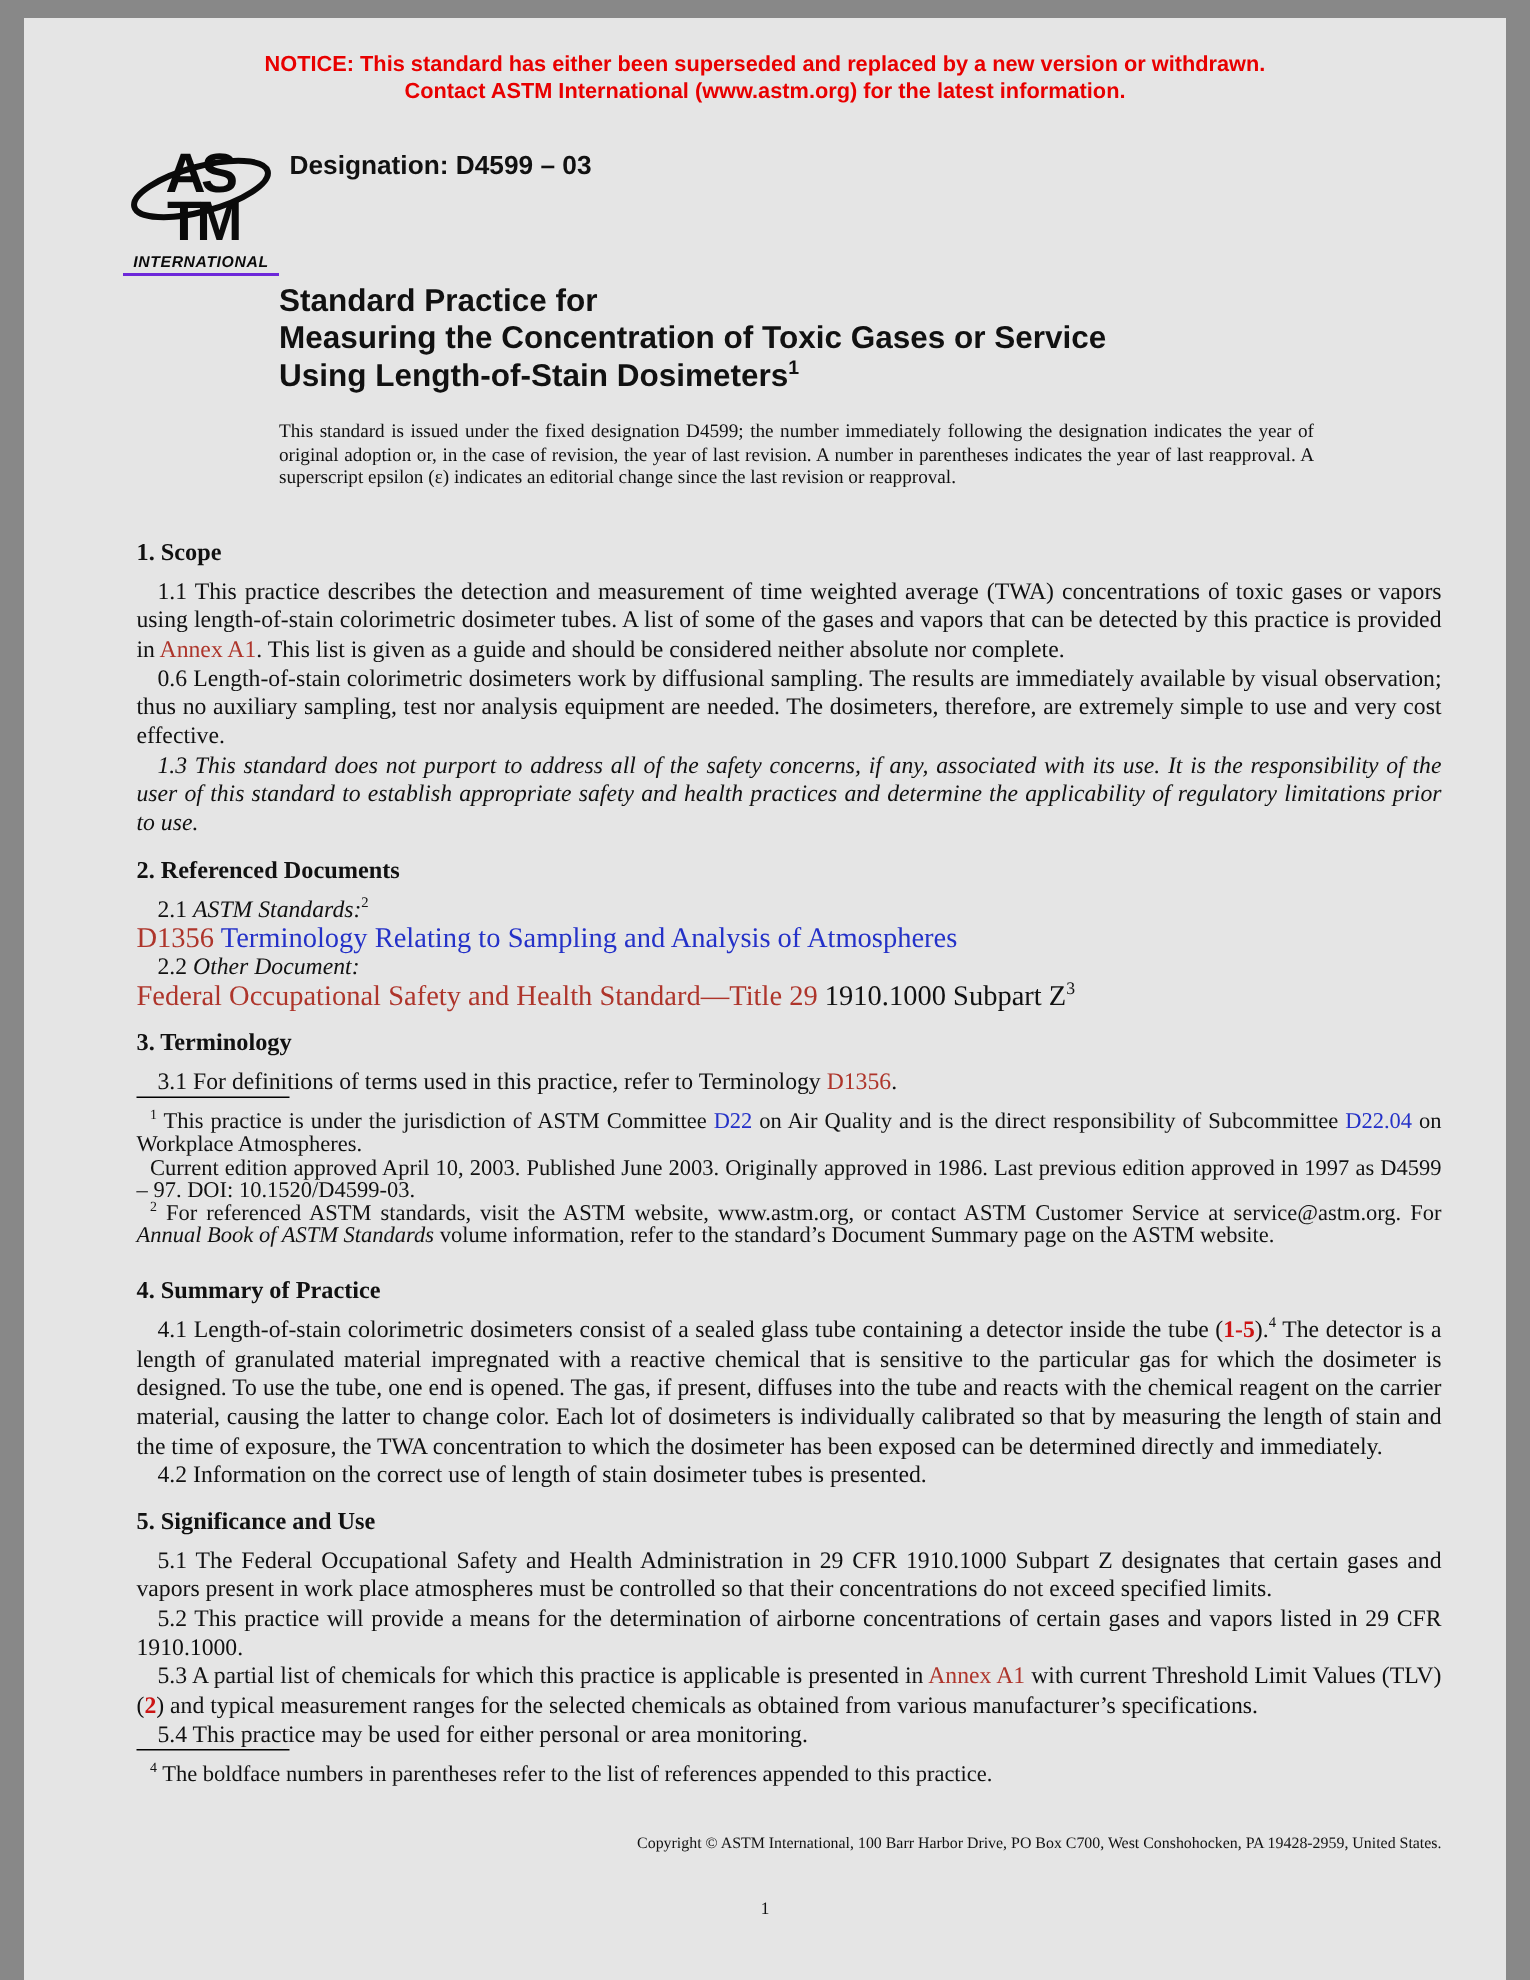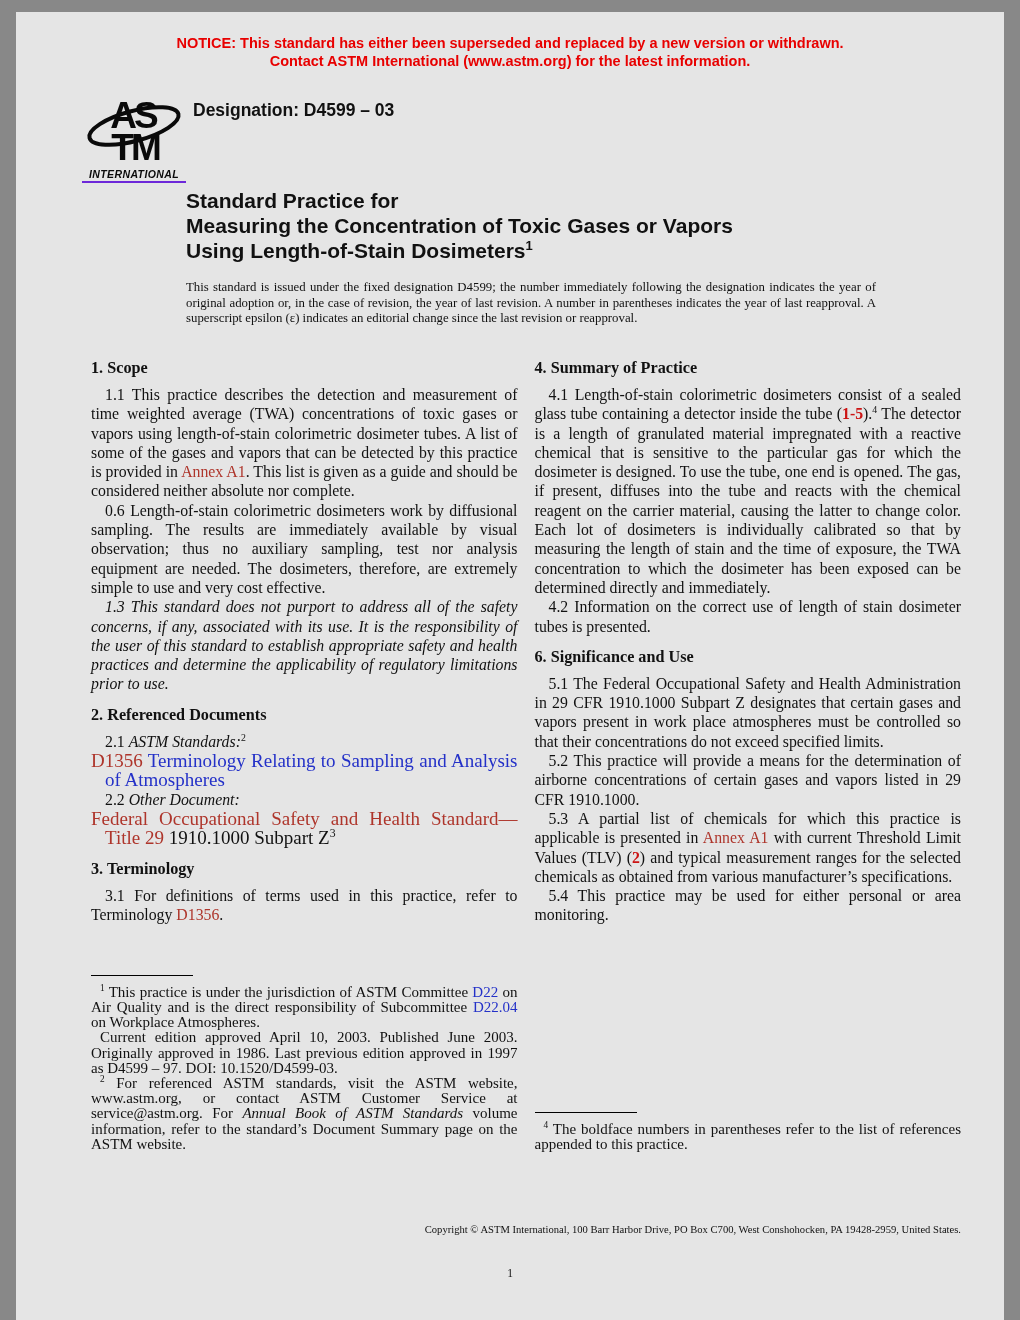--- a/index.html
+++ b/index.html
@@ -43,21 +43,21 @@
     margin:0;
   }
   .title-block sup{font-size:13px;}
   .issued-note{
     position:absolute;top:268px;left:170px;width:690px;
     font-size:12.8px;line-height:15.6px;
     text-align:justify;margin:0;
   }
   .columns{
     position:absolute;top:345px;left:75px;width:870px;height:795px;
-    display:flex;gap:17px;
+    display:flex;gap:17px;flex-direction:column;
   }
   .col{flex:1 1 0;display:flex;flex-direction:column;min-width:0;}
   .sec-heading{
     font-weight:bold;font-size:16.2px;line-height:19px;
     margin:12px 0 7px 0;
   }
   .col-content > .sec-heading:first-child{margin-top:2px;}
   .body-para{
     font-size:15.8px;line-height:19.3px;
     text-align:justify;text-indent:14px;margin:0;
@@ -106,21 +106,21 @@
       </g>
       <ellipse cx="50" cy="40" rx="46" ry="15" fill="none" stroke="#0a0a0a" stroke-width="4" transform="rotate(-15 50 40)"></ellipse>
     </svg>
     <div class="logo-intl">INTERNATIONAL</div>
   </div>
 
   <div class="designation">Designation: D4599 – 03</div>
 
   <h1 class="title-block">
     <span>Standard Practice for</span><br>
-    <span>Measuring the Concentration of Toxic Gases or Vapors</span><br>
+    <span>Measuring the Concentration of Toxic Gases or Service</span><br>
     <span>Using Length-of-Stain Dosimeters</span><sup>1</sup>
   </h1>
 
   <p class="issued-note">This standard is issued under the fixed designation D4599; the number immediately following the designation indicates the year of original adoption or, in the case of revision, the year of last revision. A number in parentheses indicates the year of last reapproval. A superscript epsilon (ε) indicates an editorial change since the last revision or reapproval.</p>
 
   <div class="columns">
     <div class="col">
       <div class="col-content">
           <div class="sec-heading">1.  Scope</div>
           <p class="body-para"><span>1.1  This practice describes the detection and measurement of time weighted average (TWA) concentrations of toxic gases or vapors using length-of-stain colorimetric dosimeter tubes. A list of some of the gases and vapors that can be detected by this practice is provided in </span><span class="red">Annex A1</span><span>. This list is given as a guide and should be considered neither absolute nor complete.</span></p>
@@ -139,21 +139,21 @@
           <p class="footnote"><sup>1</sup><span> This practice is under the jurisdiction of ASTM Committee </span><span class="blue">D22</span><span> on Air Quality and is the direct responsibility of Subcommittee </span><span class="blue">D22.04</span><span>  on Workplace Atmospheres.</span></p>
           <p class="footnote"><span>Current edition approved April 10, 2003. Published June 2003. Originally approved in 1986. Last previous edition approved in 1997 as D4599 – 97. DOI: 10.1520/D4599-03.</span></p>
           <p class="footnote"><sup>2</sup><span> For referenced ASTM standards, visit the ASTM website, www.astm.org, or contact ASTM Customer Service at service@astm.org. For </span><span class="i">Annual Book of ASTM Standards</span><span> volume information, refer to the standard’s Document Summary page on the ASTM website.</span></p>
         </div>
     </div>
     <div class="col">
       <div class="col-content">
           <div class="sec-heading">4.  Summary of Practice</div>
           <p class="body-para"><span>4.1  Length-of-stain colorimetric dosimeters consist of a sealed glass tube containing a detector inside the tube (</span><span class="boldred">1-5</span><span>).</span><sup>4</sup><span> The detector is a length of granulated material impregnated with a reactive chemical that is sensitive to the particular gas for which the dosimeter is designed. To use the tube, one end is opened. The gas, if present, diffuses into the tube and reacts with the chemical reagent on the carrier material, causing the latter to change color. Each lot of dosimeters is individually calibrated so that by measuring the length of stain and the time of exposure, the TWA concentration to which the dosimeter has been exposed can be determined directly and immediately.</span></p>
           <p class="body-para"><span>4.2  Information on the correct use of length of stain dosimeter tubes is presented.</span></p>
-          <div class="sec-heading">6.  Significance and Use</div>
+          <div class="sec-heading">5.  Significance and Use</div>
           <p class="body-para"><span>5.1  The Federal Occupational Safety and Health Administration in 29 CFR 1910.1000 Subpart Z designates that certain gases and vapors present in work place atmospheres must be controlled so that their concentrations do not exceed specified limits.</span></p>
           <p class="body-para"><span>5.2  This practice will provide a means for the determination of airborne concentrations of certain gases and vapors listed in 29 CFR 1910.1000.</span></p>
           <p class="body-para"><span>5.3  A partial list of chemicals for which this practice is applicable is presented in </span><span class="red">Annex A1</span><span> with current Threshold Limit Values (TLV) (</span><span class="boldred">2</span><span>) and typical measurement ranges for the selected chemicals as obtained from various manufacturer’s specifications.</span></p>
           <p class="body-para"><span>5.4  This practice may be used for either personal or area monitoring.</span></p>
         </div>
       <div class="footnotes">
           <div class="fn-sep"></div>
           <p class="footnote"><sup>4</sup><span> The boldface numbers in parentheses refer to the list of references appended to this practice.</span></p>
         </div>
     </div>

